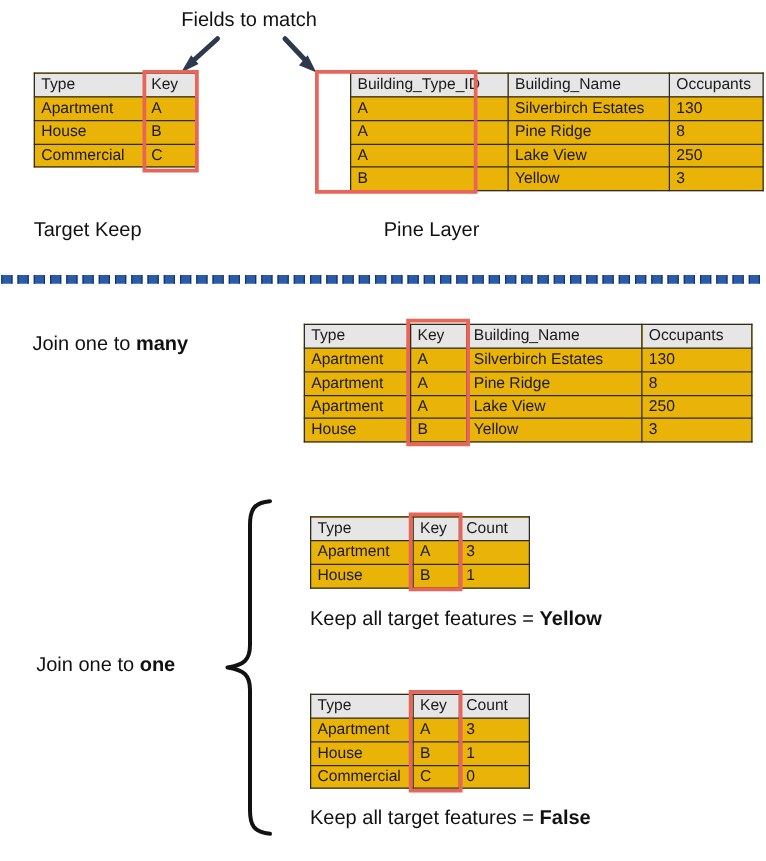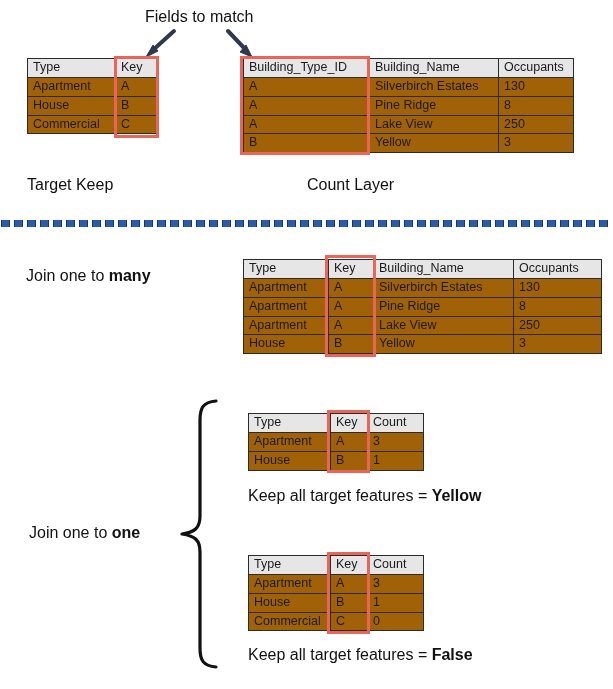--- a/index.html
+++ b/index.html
@@ -25,21 +25,21 @@
     color: #111111;
     white-space: nowrap;
   }
   .label.big { font-size: 16px; text-align: right; }
   .label b, .label .bold { font-weight: bold; }
 
   
   table.dt {
     border-collapse: collapse;
     table-layout: fixed;
-    background: #a16207;
+    background: #eab308;
     font-size: 12.5px;
     line-height: 1.1;
   }
   table.dt th, table.dt td {
     border: 1px solid #2b2b2b;
     padding: 2px 5px;
     text-align: left;
     font-weight: normal;
     height: 17px;
     box-sizing: border-box;
@@ -129,21 +129,21 @@
         <td>Commercial</td>
         <td>C</td>
       </tr>
     </tbody>
   </table>
   <div class="keybox" style="left:87px; top:-2px; width:45px; height:82px;"></div>
 </div>
 
 <div class="abs label big" style="left:27px; top:175px;">Target Keep</div>
 
-<div class="abs" style="left:243px; top:58px;">
+<div class="abs" style="left:255px; top:58px;padding-left:25px;">
   <table class="dt" style="width:330px;">
     <colgroup>
         <col style="width:126px">
         <col style="width:129px">
         <col style="width:75px">
       </colgroup>
     <thead>
       <tr>
         <th>Building_Type_ID</th>
         <th>Building_Name</th>
@@ -169,21 +169,21 @@
       <tr>
         <td>B</td>
         <td>Yellow</td>
         <td>3</td>
       </tr>
     </tbody>
   </table>
   <div class="keybox" style="left:-3px; top:-2px; width:130px; height:99px;"></div>
 </div>
 
-<div class="abs label big" style="left:307px; top:175px;">Count Layer</div>
+<div class="abs label big" style="left:307px; top:175px;">Pine Layer</div>
 
 <div class="divider" style="top:220px;">
   <div class="dash" style="left:1px"></div>
     <div class="dash" style="left:14px"></div>
   <div class="dash" style="left:27px"></div>
     <div class="dash" style="left:40px"></div>
   <div class="dash" style="left:53px"></div>
     <div class="dash" style="left:66px"></div>
   <div class="dash" style="left:79px"></div>
     <div class="dash" style="left:92px"></div>

